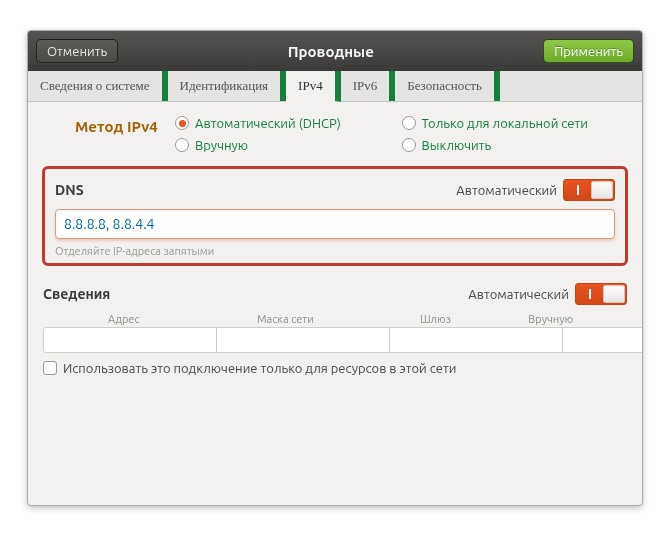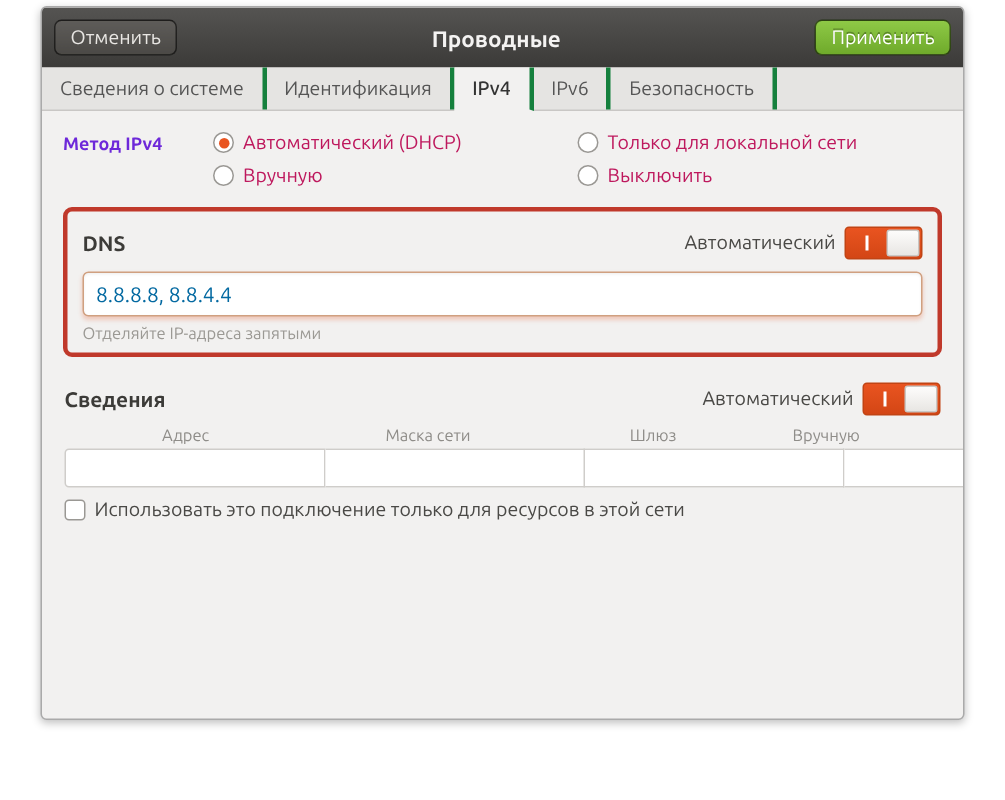--- a/index.html
+++ b/index.html
@@ -1,30 +1,30 @@
 <!DOCTYPE html>
 <html><head>
 <meta charset="utf-8">
 <style>
   * { box-sizing: border-box; margin: 0; padding: 0; font-family: Ubuntu, "Segoe UI", sans-serif; }
   body { background: #fff; width: 670px; height: 533px; position: relative; }
-  .window { position: absolute; left: 27px; top: 4px; width: 616px; height: 476px; background: #f2f1f0; border: 1px solid #aaa; border-radius: 4px; overflow: hidden; box-shadow: 0 2px 6px rgba(0,0,0,0.25); }
+  .window { position: absolute; left: 27px; top: 30px; width: 616px; height: 476px; background: #f2f1f0; border: 1px solid #aaa; border-radius: 4px; overflow: hidden; box-shadow: 0 2px 6px rgba(0,0,0,0.25); }
   .titlebar { height: 40px; background: linear-gradient(#555452,#3b3a38); display: flex; align-items: center; padding: 0 8px; color: #eee; }
   .titlebar .btn { font-size: 13px; padding: 4px 10px; border-radius: 5px; border: 1px solid rgba(0,0,0,0.6); cursor: pointer; }
   .cancel-btn { background: linear-gradient(#5e5c59,#4b4946); color: #e8e6e3; }
   .apply-btn { background: linear-gradient(#8ec946,#6faa2b); color: #fff; text-shadow: 0 -1px rgba(0,0,0,.3); }
   .title { flex: 1; text-align: center; font-weight: bold; font-size: 15px; color: #f4f3f2; }
   .tabs { display: flex; background: #e5e4e2; border-bottom: 1px solid #c9c7c5; }
-  .tab { padding: 7px 12px; font-size: 13px; color: #555; border-right: 3px solid #15803d; cursor: pointer; }
+  .tab { padding: 7px 12px; font-size: 13px; color: #555; border-right: 6px solid #15803d; cursor: pointer; font-family: Liberation Serif, serif; }
   .tab.active { background: #f2f1f0; color: #333; border-bottom: 1px solid #f2f1f0; margin-bottom: -1px; font-weight: 500; }
   .content { padding: 14px 14px 10px 14px; }
   .row { display: flex; align-items: flex-start; margin-bottom: 14px; }
-  .row-label { font-weight: bold; font-size: 12px; color: #6d28d9; width: 100px; padding-top: 2px; }
+  .row-label { font-weight: bold; font-size: 15px; color: #a16207; width: 100px; padding-top: 2px; margin-left: 33px; }
   .methods { flex: 1; display: grid; grid-template-columns: 1fr 1fr; row-gap: 8px; }
-  .radio-item { display: flex; align-items: center; font-size: 13px; color: #be185d; }
+  .radio-item { display: flex; align-items: center; font-size: 13px; color: #15803d; }
   .radio { width: 14px; height: 14px; border-radius: 50%; border: 1px solid #9a9894; margin-right: 6px; display: inline-flex; align-items: center; justify-content: center; background: #fff; }
   .radio.selected::after { content:""; width: 7px; height: 7px; border-radius: 50%; background: #e95420; }
   .section { border: 1px solid transparent; border-radius: 6px; padding: 10px 10px 6px 10px; margin-bottom: 12px; }
   .section.highlight { border: 3px solid #c0392b; background: #f2f1f0; }
   .sec-head { display: flex; align-items: center; margin-bottom: 8px; justify-content: flex-end; }
   .sec-title { font-weight: bold; font-size: 14px; color: #3c3b38; flex: 1; }
   .auto-label { font-size: 13px; color: #4a4946; margin-right: 6px; }
   .switch { width: 52px; height: 22px; border-radius: 3px; background: linear-gradient(#e95420,#d34615); border: 1px solid #c14414; position: relative; cursor: pointer; display: inline-flex; align-items: center; }
   .switch .line { position: absolute; left: 13px; top: 5px; width: 2px; height: 10px; background: #fff; }
   .switch .knob { position: absolute; right: 1px; top: 1px; width: 22px; height: 18px; background: linear-gradient(#fdfcfb,#e8e6e3); border: 1px solid #c9c7c4; border-radius: 2px; }

